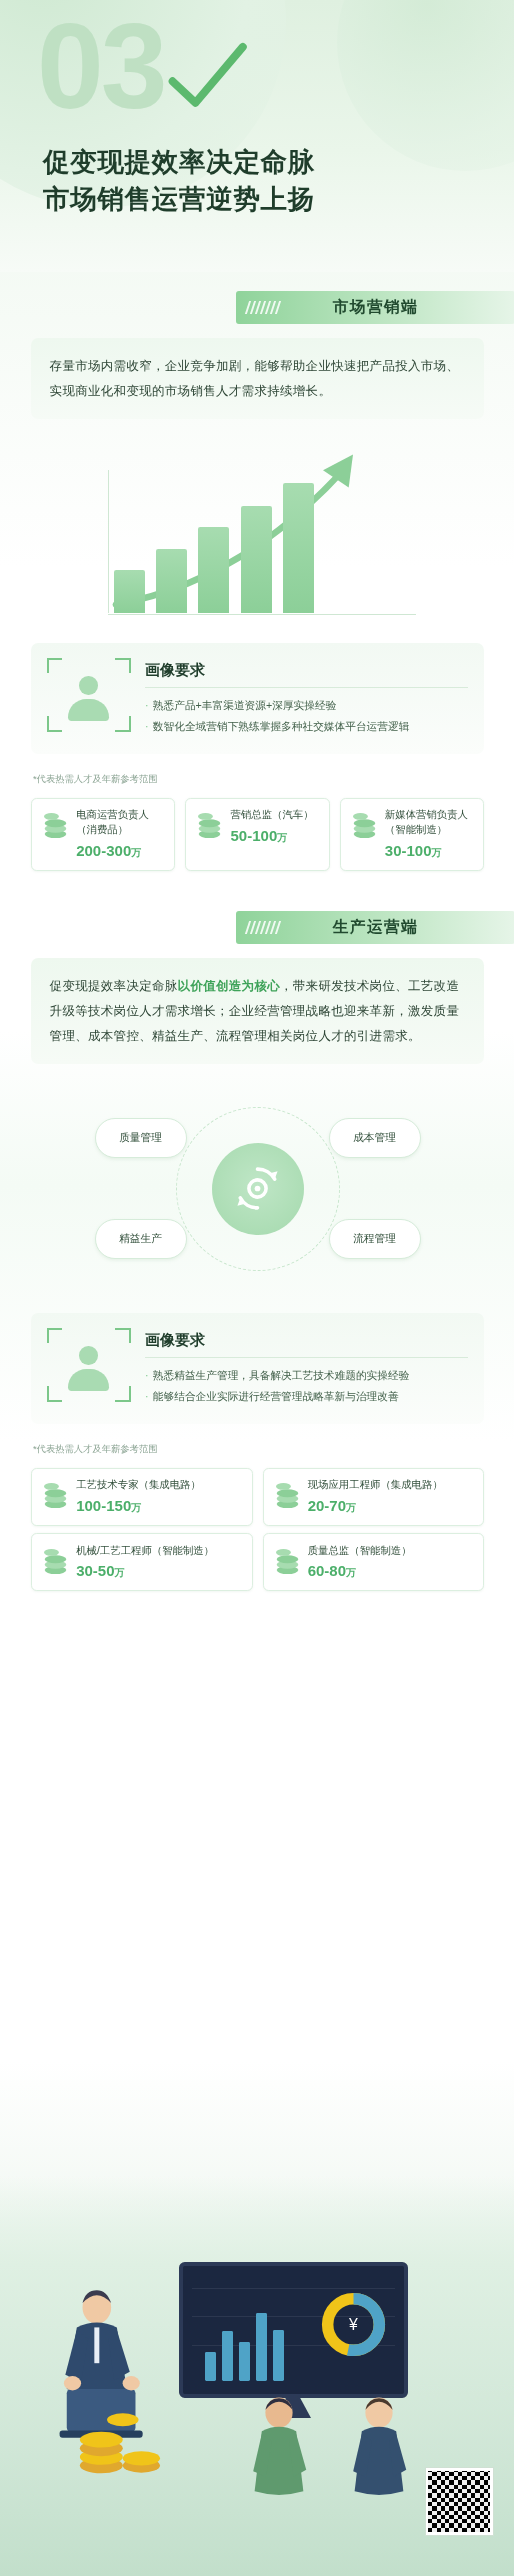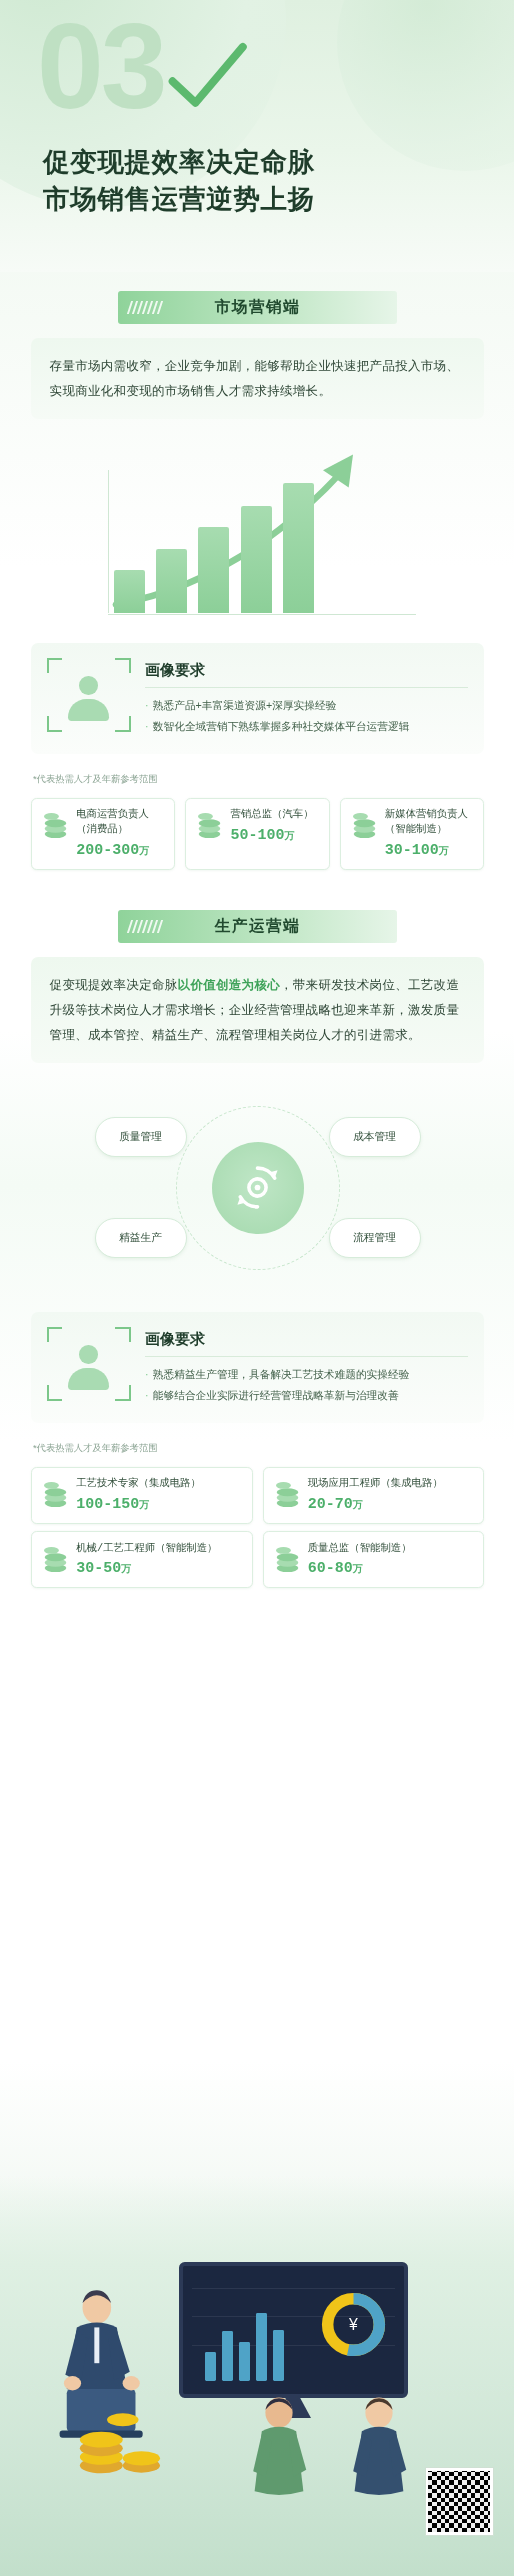--- a/index.html
+++ b/index.html
@@ -55,21 +55,21 @@
   .hero-title {
     font-size: 26.5px;
     font-weight: bold;
     color: #1f3d2b;
     letter-spacing: 0.7px;
     line-height: 1.38;
   }
   
   .banner-wrap {
     display: flex;
-    justify-content: center;
+    justify-content: flex-end;
     margin-top: 18.6px;
   }
   .banner {
     position: relative;
     width: 279px;
     height: 33px;
     background: linear-gradient(90deg, #8fd39a 0%, #bfe6c4 55%, #e6f5e8 100%);
     border-radius: 2.9px;
     display: flex;
     align-items: center;
@@ -208,21 +208,20 @@
   .salary-note {
     margin: 18.6px 0 7.2px 33px;
     font-size: 9.3px;
     color: #8aa392;
   }
   .salary-grid {
     margin: 12px 31px;
     display: flex;
     flex-wrap: wrap;
     gap: 7.2px 10px;
-    font-family: Liberation Mono, monospace;
   }
   .salary-card {
     flex: 1 1 calc(33.33% - 7.2px);
     min-width: 129px;
     background: #ffffff;
     border: 0.7px solid #dcefe0;
     border-radius: 5.7px;
     padding: 8.6px 10px 10px 10px;
     display: flex;
     gap: 7.2px;

